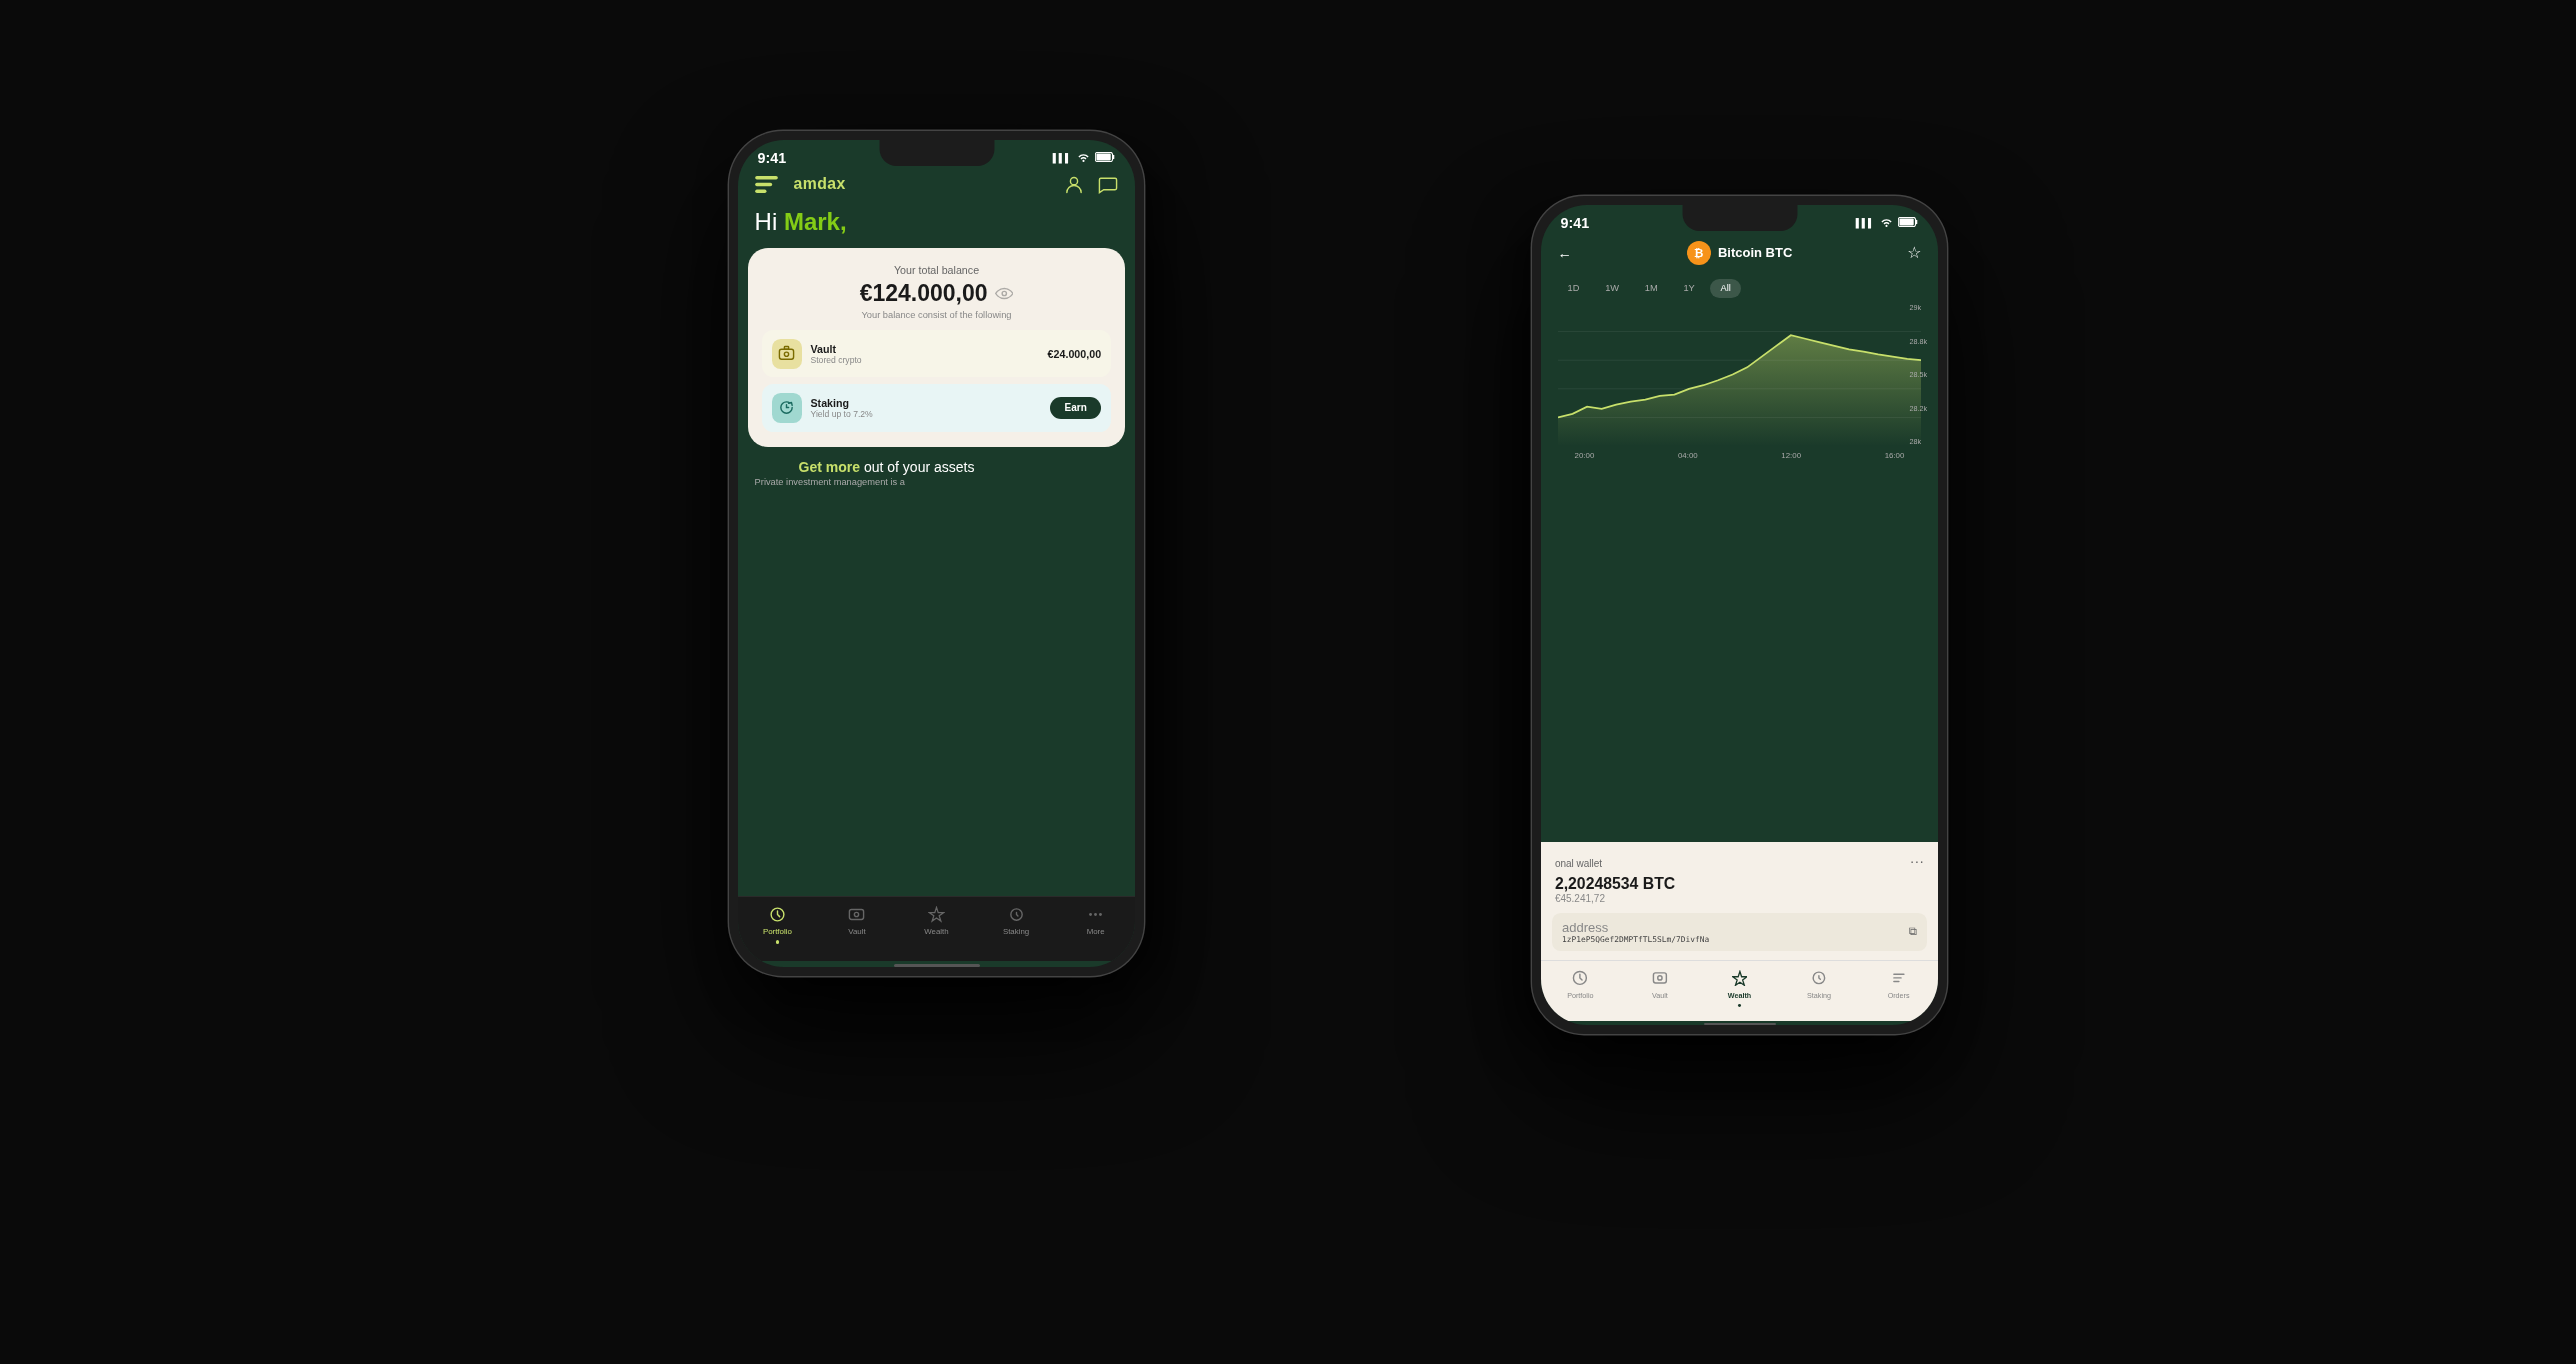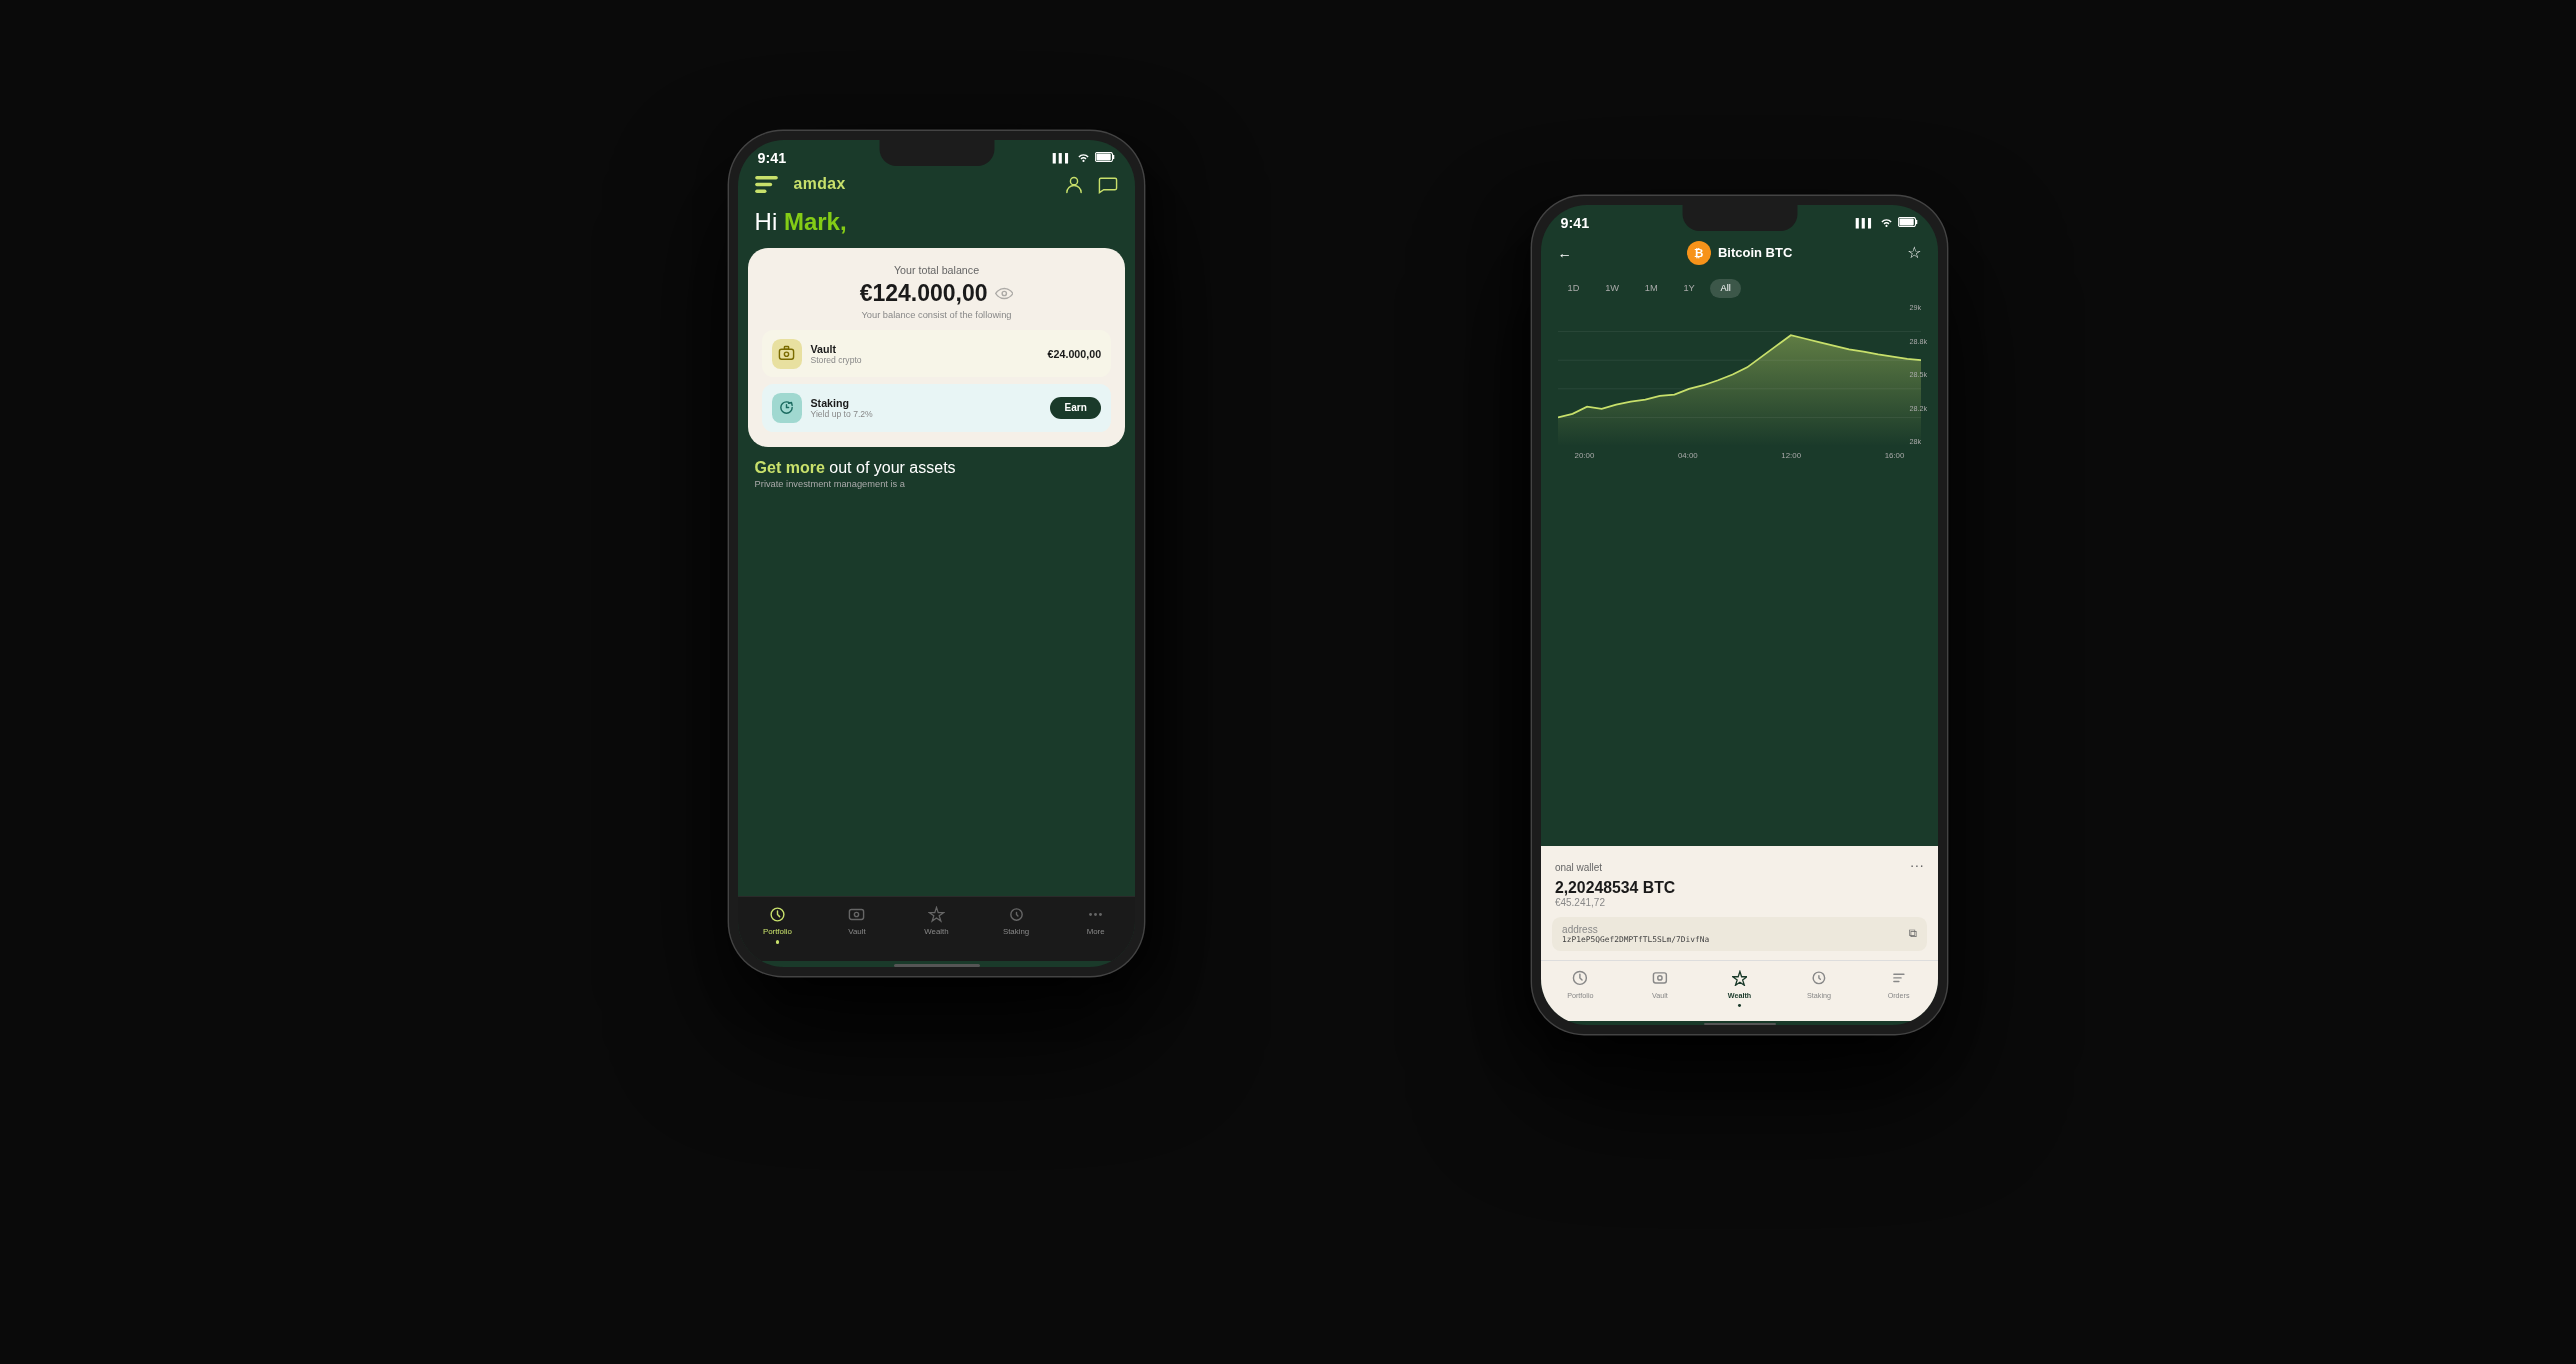--- a/index.html
+++ b/index.html
@@ -270,22 +270,23 @@
       font-weight: 600;
     }
 
     
     .get-more-section {
       padding: 11.5px 17px 5.7px;
       flex-shrink: 0;
     }
 
     .get-more-title {
-      font-size: 16px;
-      color: white;
+      font-size: 14px;
+      color: white;
+      margin-left: 44px;
     }
 
     .get-more-bold {
       color: #c8e06b;
       font-weight: 700;
     }
 
     .get-more-sub {
       font-size: 9.3px;
       color: #aaa;
@@ -531,21 +532,21 @@
       display: flex;
       align-items: center;
       justify-content: space-between;
       background: #ede8dc;
       margin: 2.9px 11.5px 8.6px;
       border-radius: 8.6px;
       padding: 7.2px 10px;
     }
 
     .wallet-address-label {
-      font-size: 10px;
+      font-size: 13px;
       color: #888;
     }
 
     .wallet-address-value {
       font-size: 7.9px;
       color: #444;
       font-family: monospace;
     }
 
     .copy-icon {

